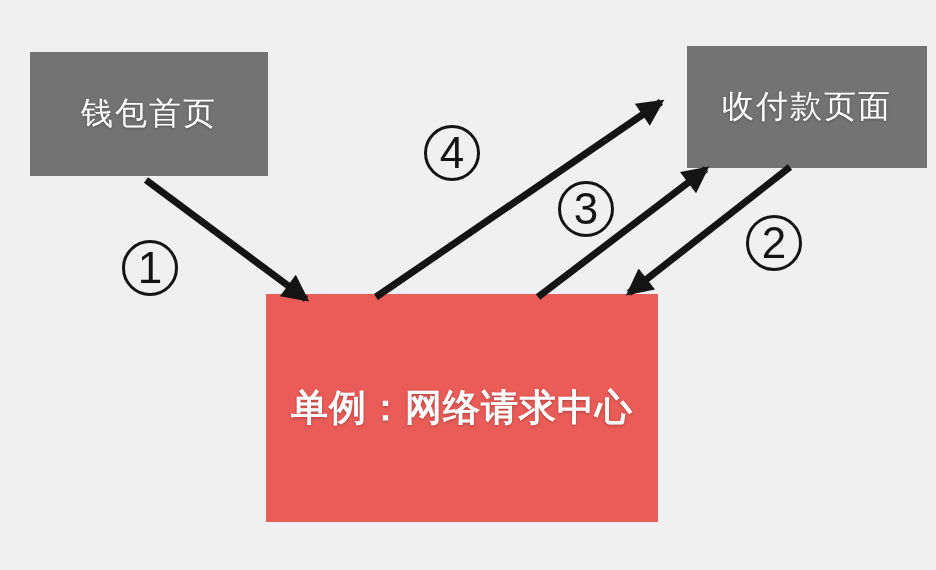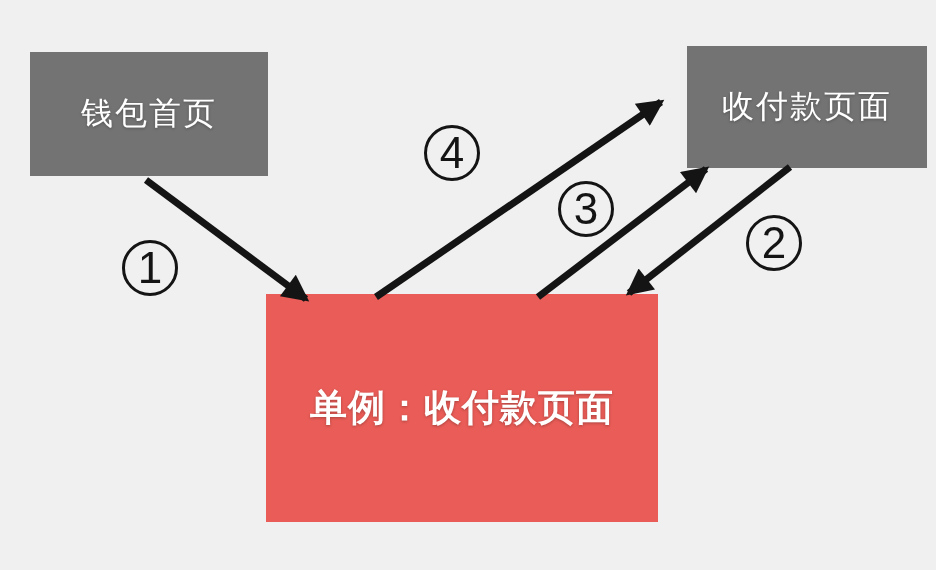--- a/index.html
+++ b/index.html
@@ -78,21 +78,21 @@
 
   <div class="node node-green" id="node-wallet-home">
     <span>钱包首页</span>
   </div>
 
   <div class="node node-green" id="node-pay-receive">
     <span>收付款页面</span>
   </div>
 
   <div class="node node-red" id="node-request-center">
-    <span>单例：收付款页面</span>
+    <span>单例：网络请求中心</span>
   </div>
 
   <svg class="arrow-layer" width="936" height="570" viewBox="0 0 936 570" xmlns="http://www.w3.org/2000/svg">
     <defs>
       <marker id="ah" viewBox="0 0 10 10" refX="8.5" refY="5" markerWidth="4.6" markerHeight="3.8" orient="auto-start-reverse">
         <path d="M0 0 L10 5 L0 10 Z" fill="#141414"></path>
       </marker>
     </defs>
 
     <line x1="146" y1="180" x2="306" y2="299" stroke="#141414" stroke-width="7" marker-end="url(#ah)"></line>

